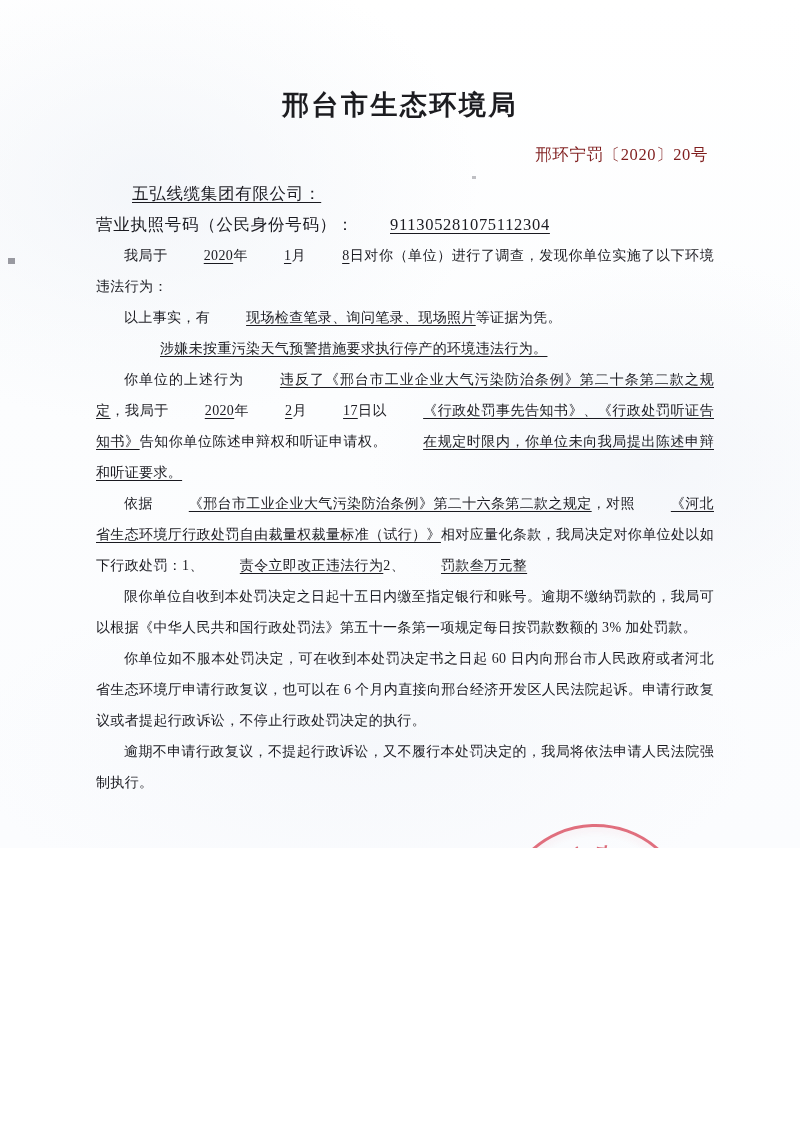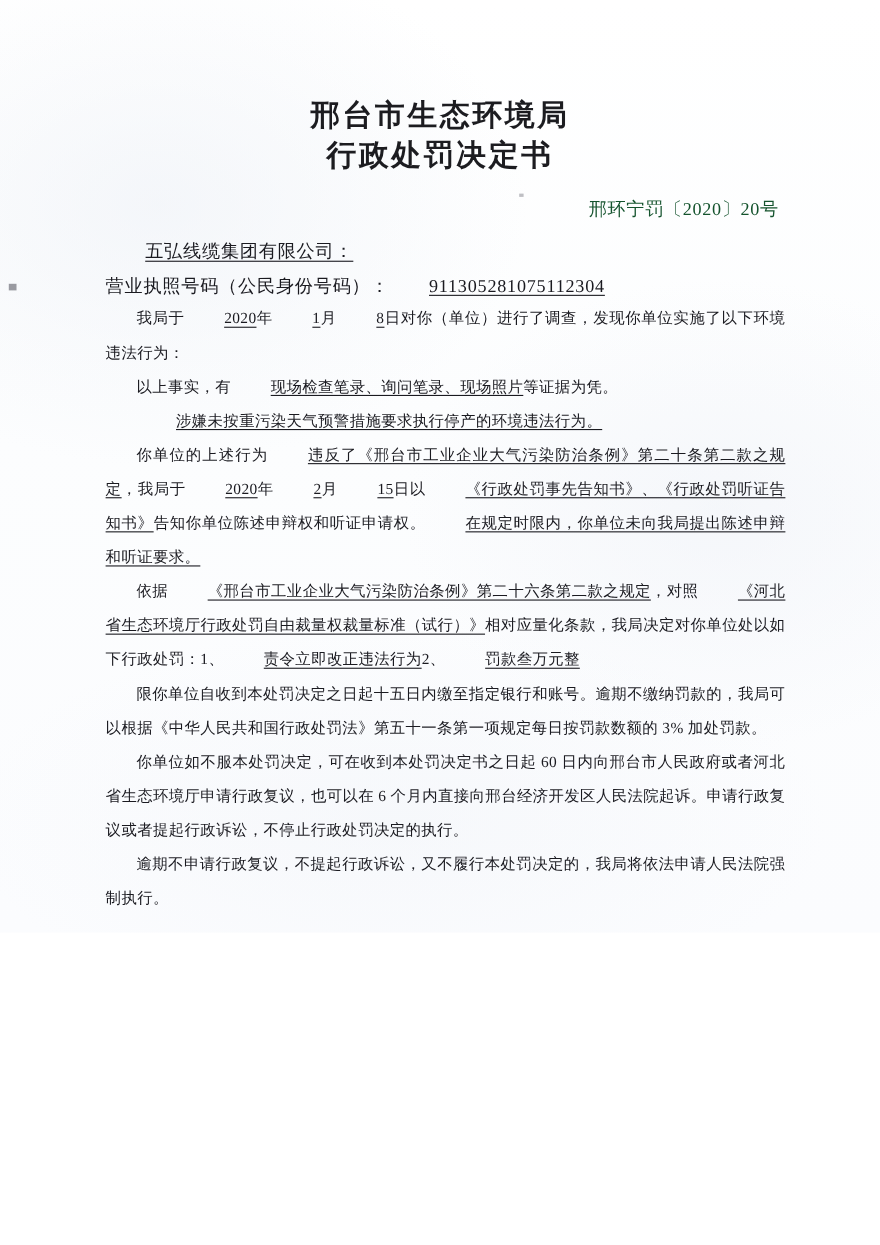--- a/index.html
+++ b/index.html
@@ -47,21 +47,21 @@
     letter-spacing: 2.5px;
     color: #1c1c20;
   }
 
   .docnum {
     margin-top: 20px;
     padding-right: 92px;
     text-align: right;
     font-size: 16.5px;
     letter-spacing: 0.6px;
-    color: #14532d;
+    color: #7f1d1d;
   }
 
   .body-wrap {
     padding: 0 86px 0 96px;
     margin-top: 12px;
     color: #1a1a20;
   }
 
   .ln {
     font-size: 16.5px;
@@ -174,21 +174,20 @@
 </head>
 <body>
 
 <div id="page">
   <div id="paper-tint"></div>
 
   <div id="content">
 
     <div class="title-block">
       <div class="title-line">邢台市生态环境局</div>
-      <div class="title-line">行政处罚决定书</div>
     </div>
 
     <div class="docnum">邢环宁罚〔2020〕20号</div>
 
     <div class="body-wrap">
 
       <div class="ln">
         <span class="u">五弘线缆集团有限公司：</span>
       </div>
       <div class="ln">
@@ -201,21 +200,21 @@
 
       <div class="para indent">
         <span>以上事实，有</span><span class="u">现场检查笔录、询问笔录、现场照片</span><span>等证据为凭。</span>
       </div>
 
       <div class="para indent">
         <span class="u">涉嫌未按重污染天气预警措施要求执行停产的环境违法行为。</span>
       </div>
 
       <div class="para indent">
-        <span>你单位的上述行为</span><span class="u">违反了《邢台市工业企业大气污染防治条例》第二十条第二款之规定</span><span>，我局于</span><span class="u">2020</span><span>年</span><span class="u">2</span><span>月</span><span class="u">15</span><span>日以</span><span class="u">《行政处罚事先告知书》、《行政处罚听证告知书》</span><span>告知你单位陈述申辩权和听证申请权。</span><span class="u">在规定时限内，你单位未向我局提出陈述申辩和听证要求。</span>
+        <span>你单位的上述行为</span><span class="u">违反了《邢台市工业企业大气污染防治条例》第二十条第二款之规定</span><span>，我局于</span><span class="u">2020</span><span>年</span><span class="u">2</span><span>月</span><span class="u">17</span><span>日以</span><span class="u">《行政处罚事先告知书》、《行政处罚听证告知书》</span><span>告知你单位陈述申辩权和听证申请权。</span><span class="u">在规定时限内，你单位未向我局提出陈述申辩和听证要求。</span>
       </div>
 
       <div class="para indent">
         <span>依据</span><span class="u">《邢台市工业企业大气污染防治条例》第二十六条第二款之规定</span><span>，对照</span><span class="u">《河北省生态环境厅行政处罚自由裁量权裁量标准（试行）》</span><span>相对应量化条款，我局决定对你单位处以如下行政处罚：</span><span>1、</span><span class="u">责令立即改正违法行为</span><span>2、</span><span class="u">罚款叁万元整</span>
       </div>
 
       <div class="para indent">限你单位自收到本处罚决定之日起十五日内缴至指定银行和账号。逾期不缴纳罚款的，我局可以根据《中华人民共和国行政处罚法》第五十一条第一项规定每日按罚款数额的 3% 加处罚款。</div>
 
 
       <div class="para indent">你单位如不服本处罚决定，可在收到本处罚决定书之日起 60 日内向邢台市人民政府或者河北省生态环境厅申请行政复议，也可以在 6 个月内直接向邢台经济开发区人民法院起诉。申请行政复议或者提起行政诉讼，不停止行政处罚决定的执行。</div>

